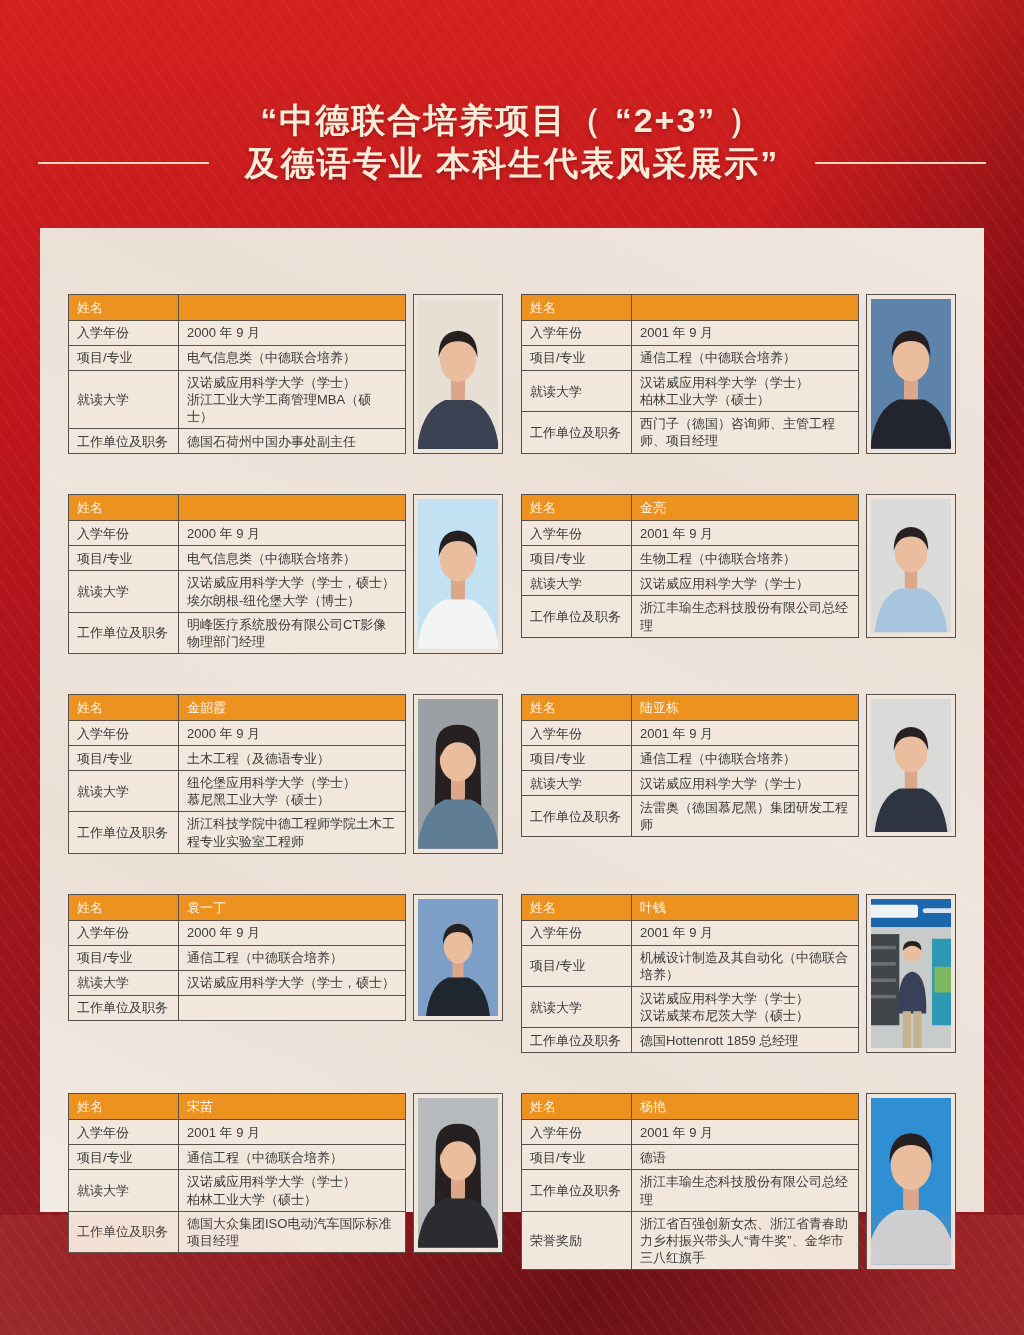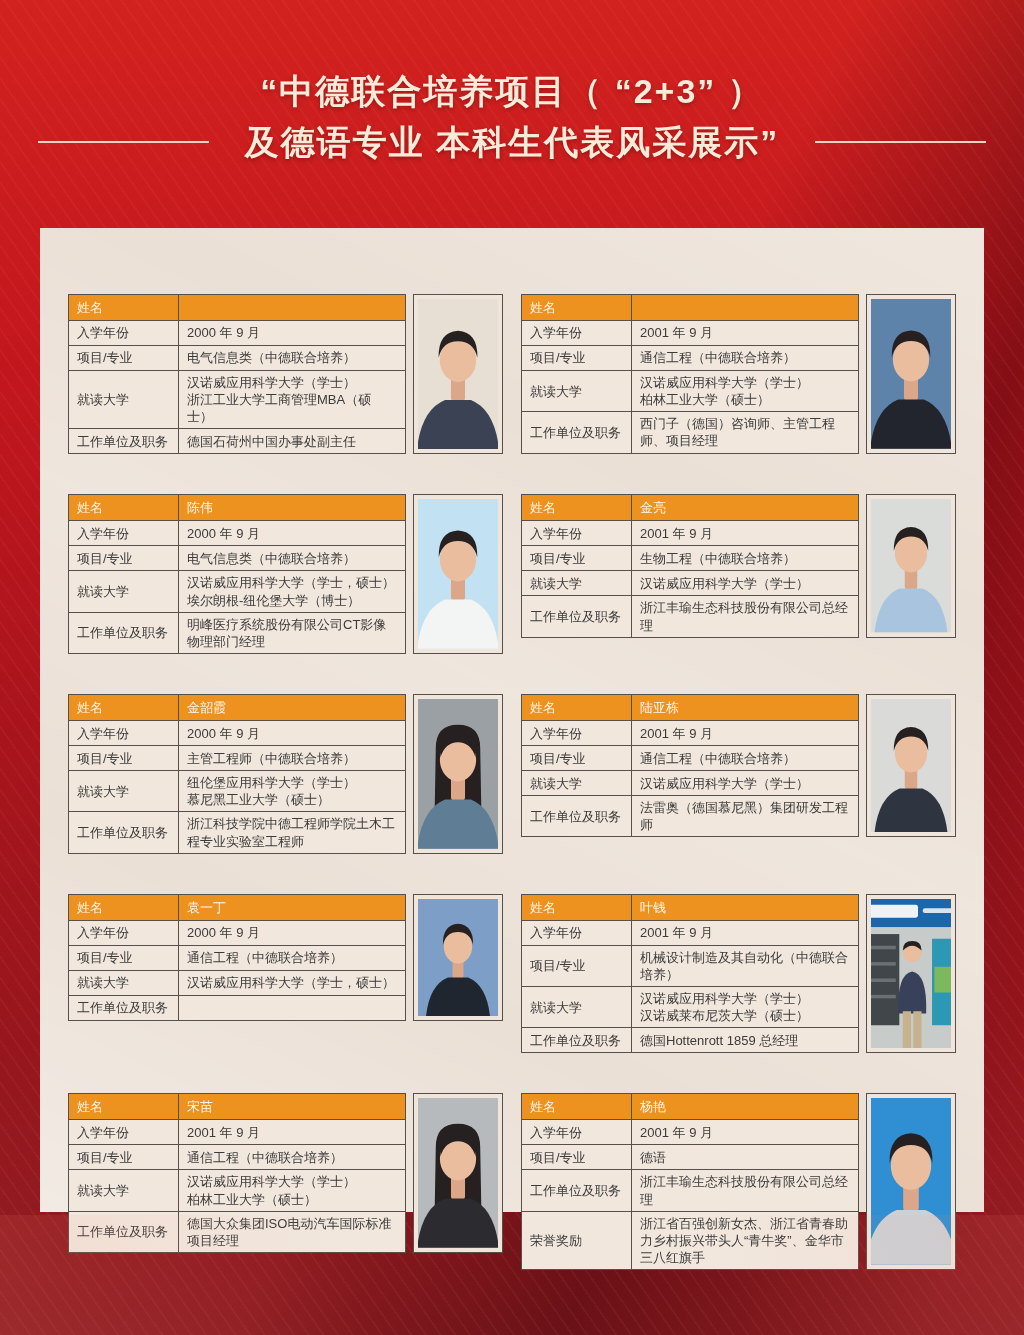--- a/index.html
+++ b/index.html
@@ -13,25 +13,25 @@
       linear-gradient(115deg, rgba(70,6,12,0) 52%, rgba(70,6,12,0.50) 72%, rgba(70,6,12,0.18) 86%, rgba(70,6,12,0) 94%),
       linear-gradient(180deg, #d2221f 0%, #c2161e 28%, #a8141c 55%, #97161d 78%, #8d1d22 100%);
   }
   .poster::after{
     content:""; position:absolute; left:0; right:0; bottom:0; height:120px;
     background:linear-gradient(75deg, rgba(255,140,120,0.12) 0%, rgba(255,140,120,0) 35%, rgba(255,140,120,0) 70%, rgba(255,140,120,0.10) 100%);
     pointer-events:none;
   }
 
   
-  .title-block { position:absolute; top:70px; left:0; right:0; z-index:2;
+  .title-block { position:absolute; top:99px; left:0; right:0; z-index:2;
     color:#f8ecd9; text-align:center; font-weight:bold;
     text-shadow:0 2px 4px rgba(60,0,5,0.35); letter-spacing:2px; }
   .title-line1 { font-size:34px; line-height:1.25; }
-  .title-row { display:flex; align-items:center; gap:36px; padding:0 38px; margin-top:8px; }
+  .title-row { display:flex; align-items:center; gap:36px; padding:0 38px; margin-top:0; }
   .title-rule { flex:1; height:2px; background:#f0dfc9; opacity:0.95; }
   .title-line2 { font-size:34px; line-height:1.25; white-space:nowrap; }
 
   
   .panel {
     position:absolute; top:228px; left:40px; width:944px; height:984px;
     background:
       linear-gradient(25deg, rgba(255,255,255,0.35) 0%, rgba(255,255,255,0) 28%, rgba(255,255,255,0.18) 52%, rgba(255,255,255,0) 72%, rgba(255,255,255,0.22) 100%),
       #ebe0d6;
   }
@@ -145,21 +145,20 @@
     <path d="M28.5 50 Q28 28 45 27 Q62 28 61.5 50 Q58 36 45 36 Q32 36 28.5 50 Z" fill="#262120"></path>
   </svg>
             </div>
     </div>
   </div>
 
   <div class="card">
     <div class="info-table">
             <div class="trow header">
               <div class="cell label">姓名</div>
-              <div class="cell value">陈伟</div>
             </div>
             <div class="trow">
               <div class="cell label">入学年份</div>
               <div class="cell value">2000 年 9 月</div>
             </div>
             <div class="trow">
               <div class="cell label">项目/专业</div>
               <div class="cell value">电气信息类（中德联合培养）</div>
             </div>
             <div class="trow">
@@ -228,21 +227,21 @@
             <div class="trow header">
               <div class="cell label">姓名</div>
               <div class="cell value">金韶霞</div>
             </div>
             <div class="trow">
               <div class="cell label">入学年份</div>
               <div class="cell value">2000 年 9 月</div>
             </div>
             <div class="trow">
               <div class="cell label">项目/专业</div>
-              <div class="cell value">主管工程师（中德联合培养）</div>
+              <div class="cell value">土木工程（及德语专业）</div>
             </div>
             <div class="trow">
               <div class="cell label">就读大学</div>
               <div class="cell value">纽伦堡应用科学大学（学士）
 慕尼黑工业大学（硕士）</div>
             </div>
             <div class="trow">
               <div class="cell label">工作单位及职务</div>
               <div class="cell value">浙江科技学院中德工程师学院土木工程专业实验室工程师</div>
             </div>

